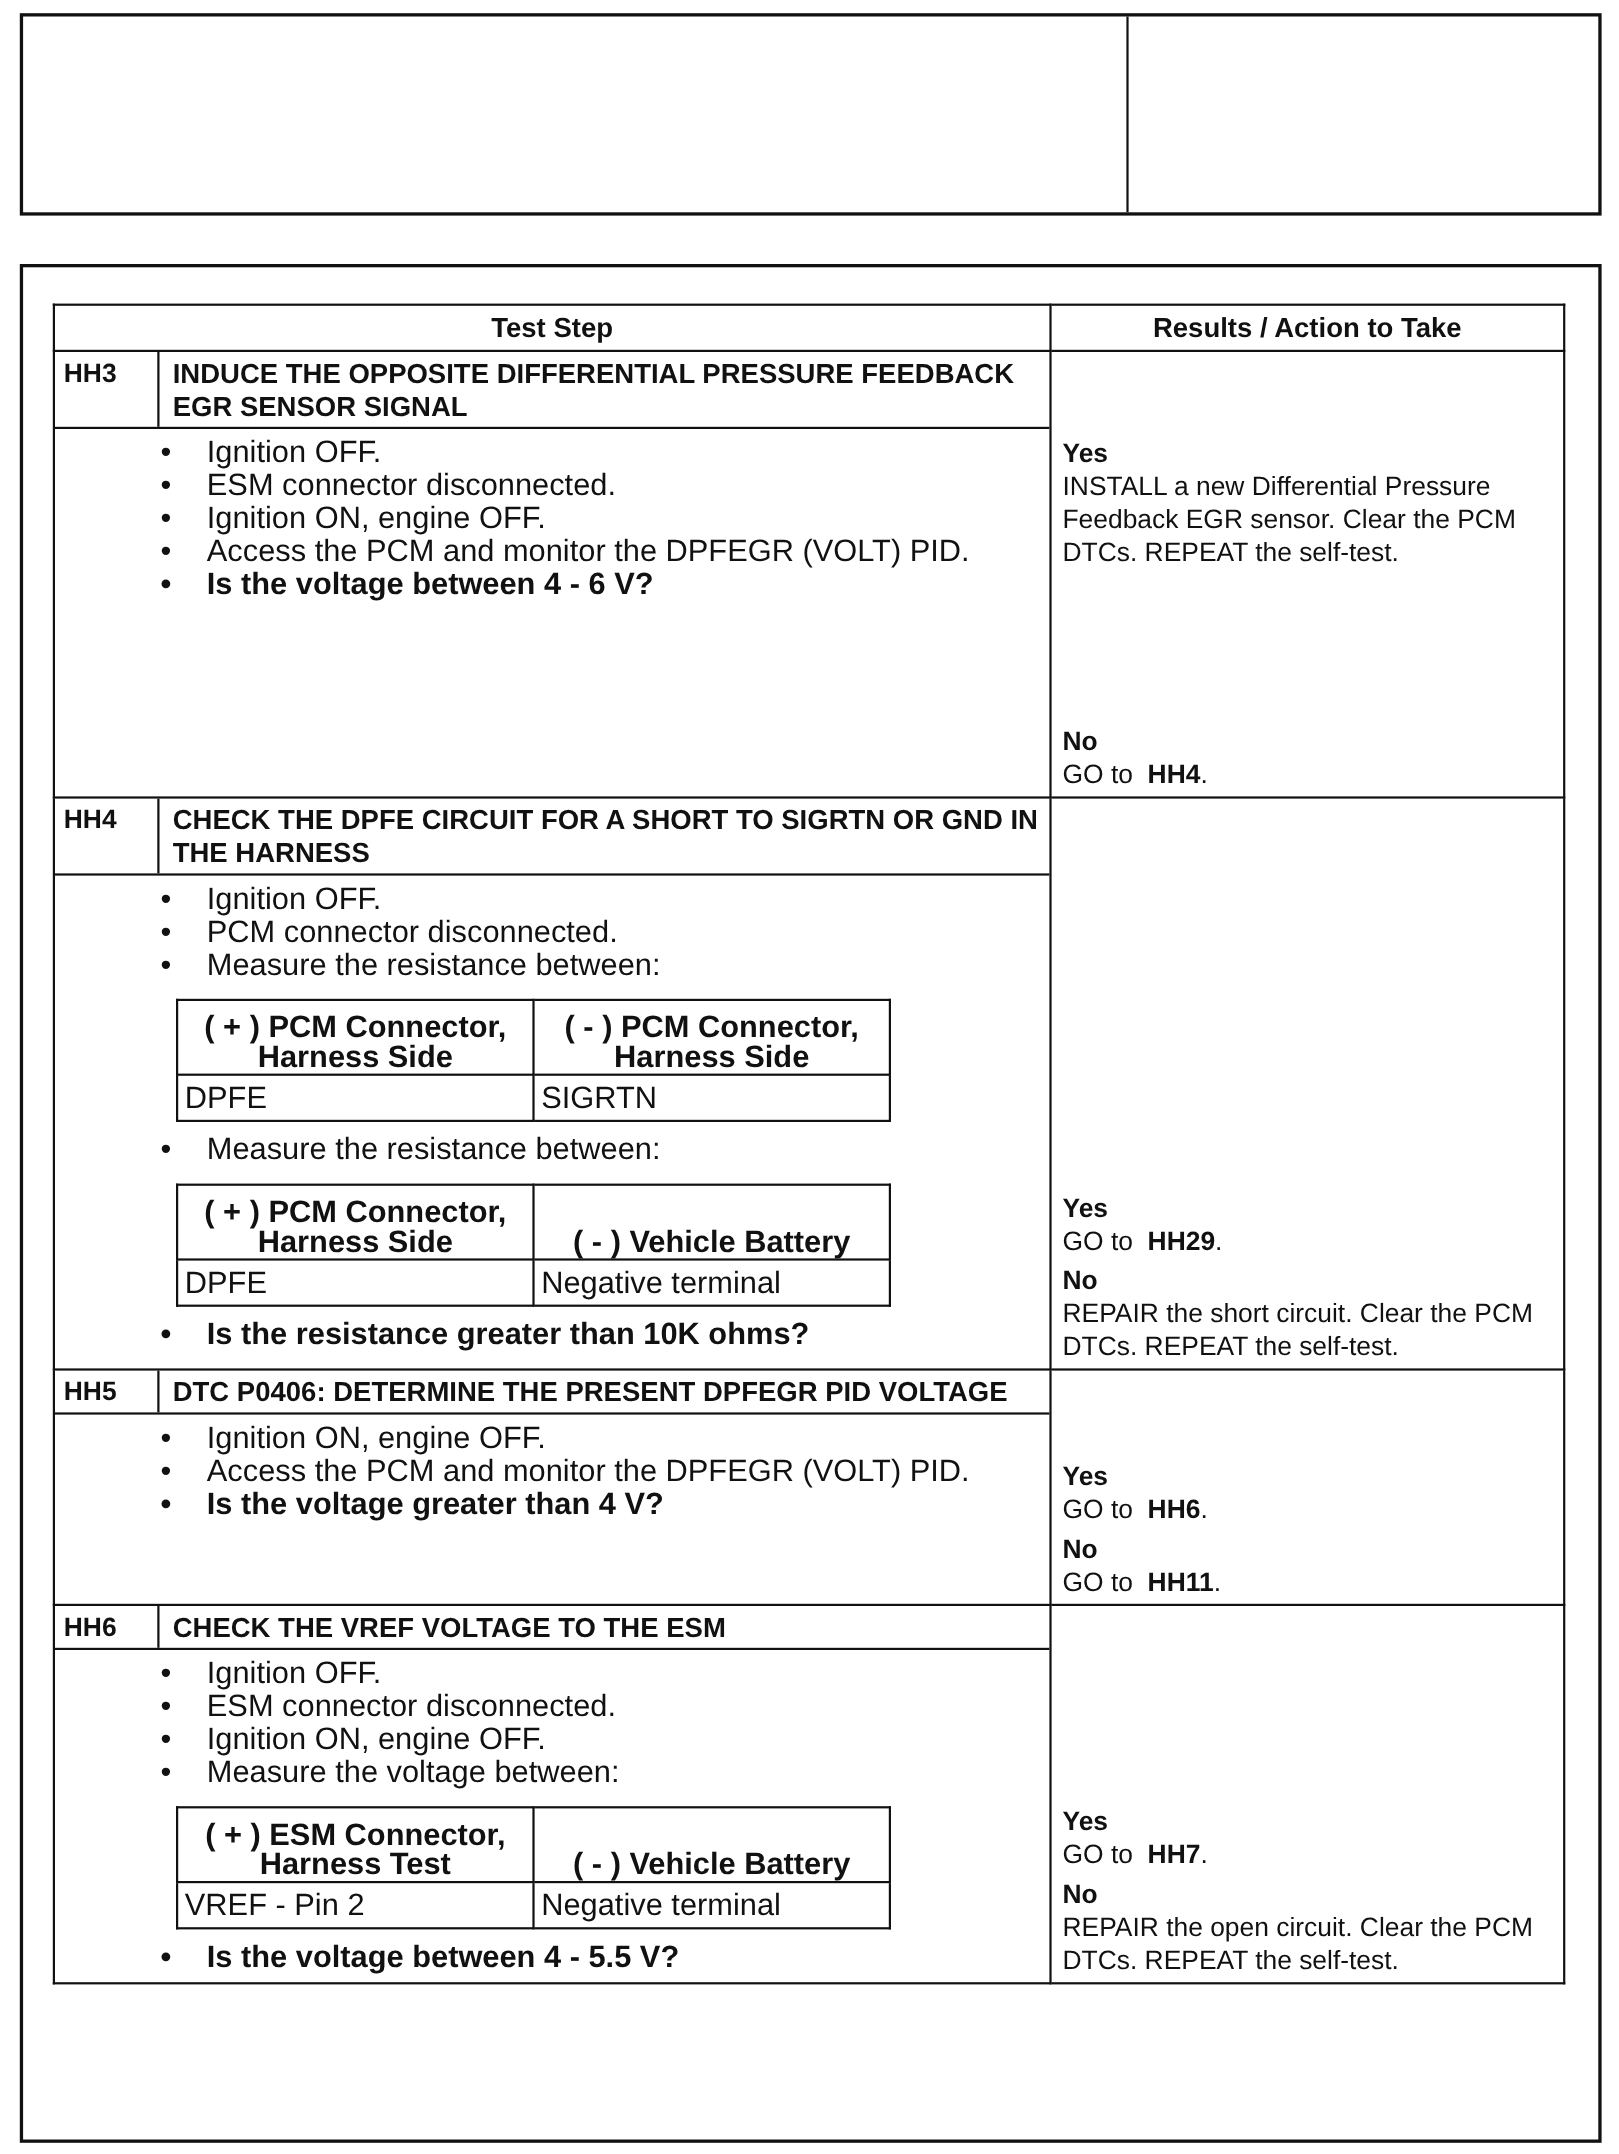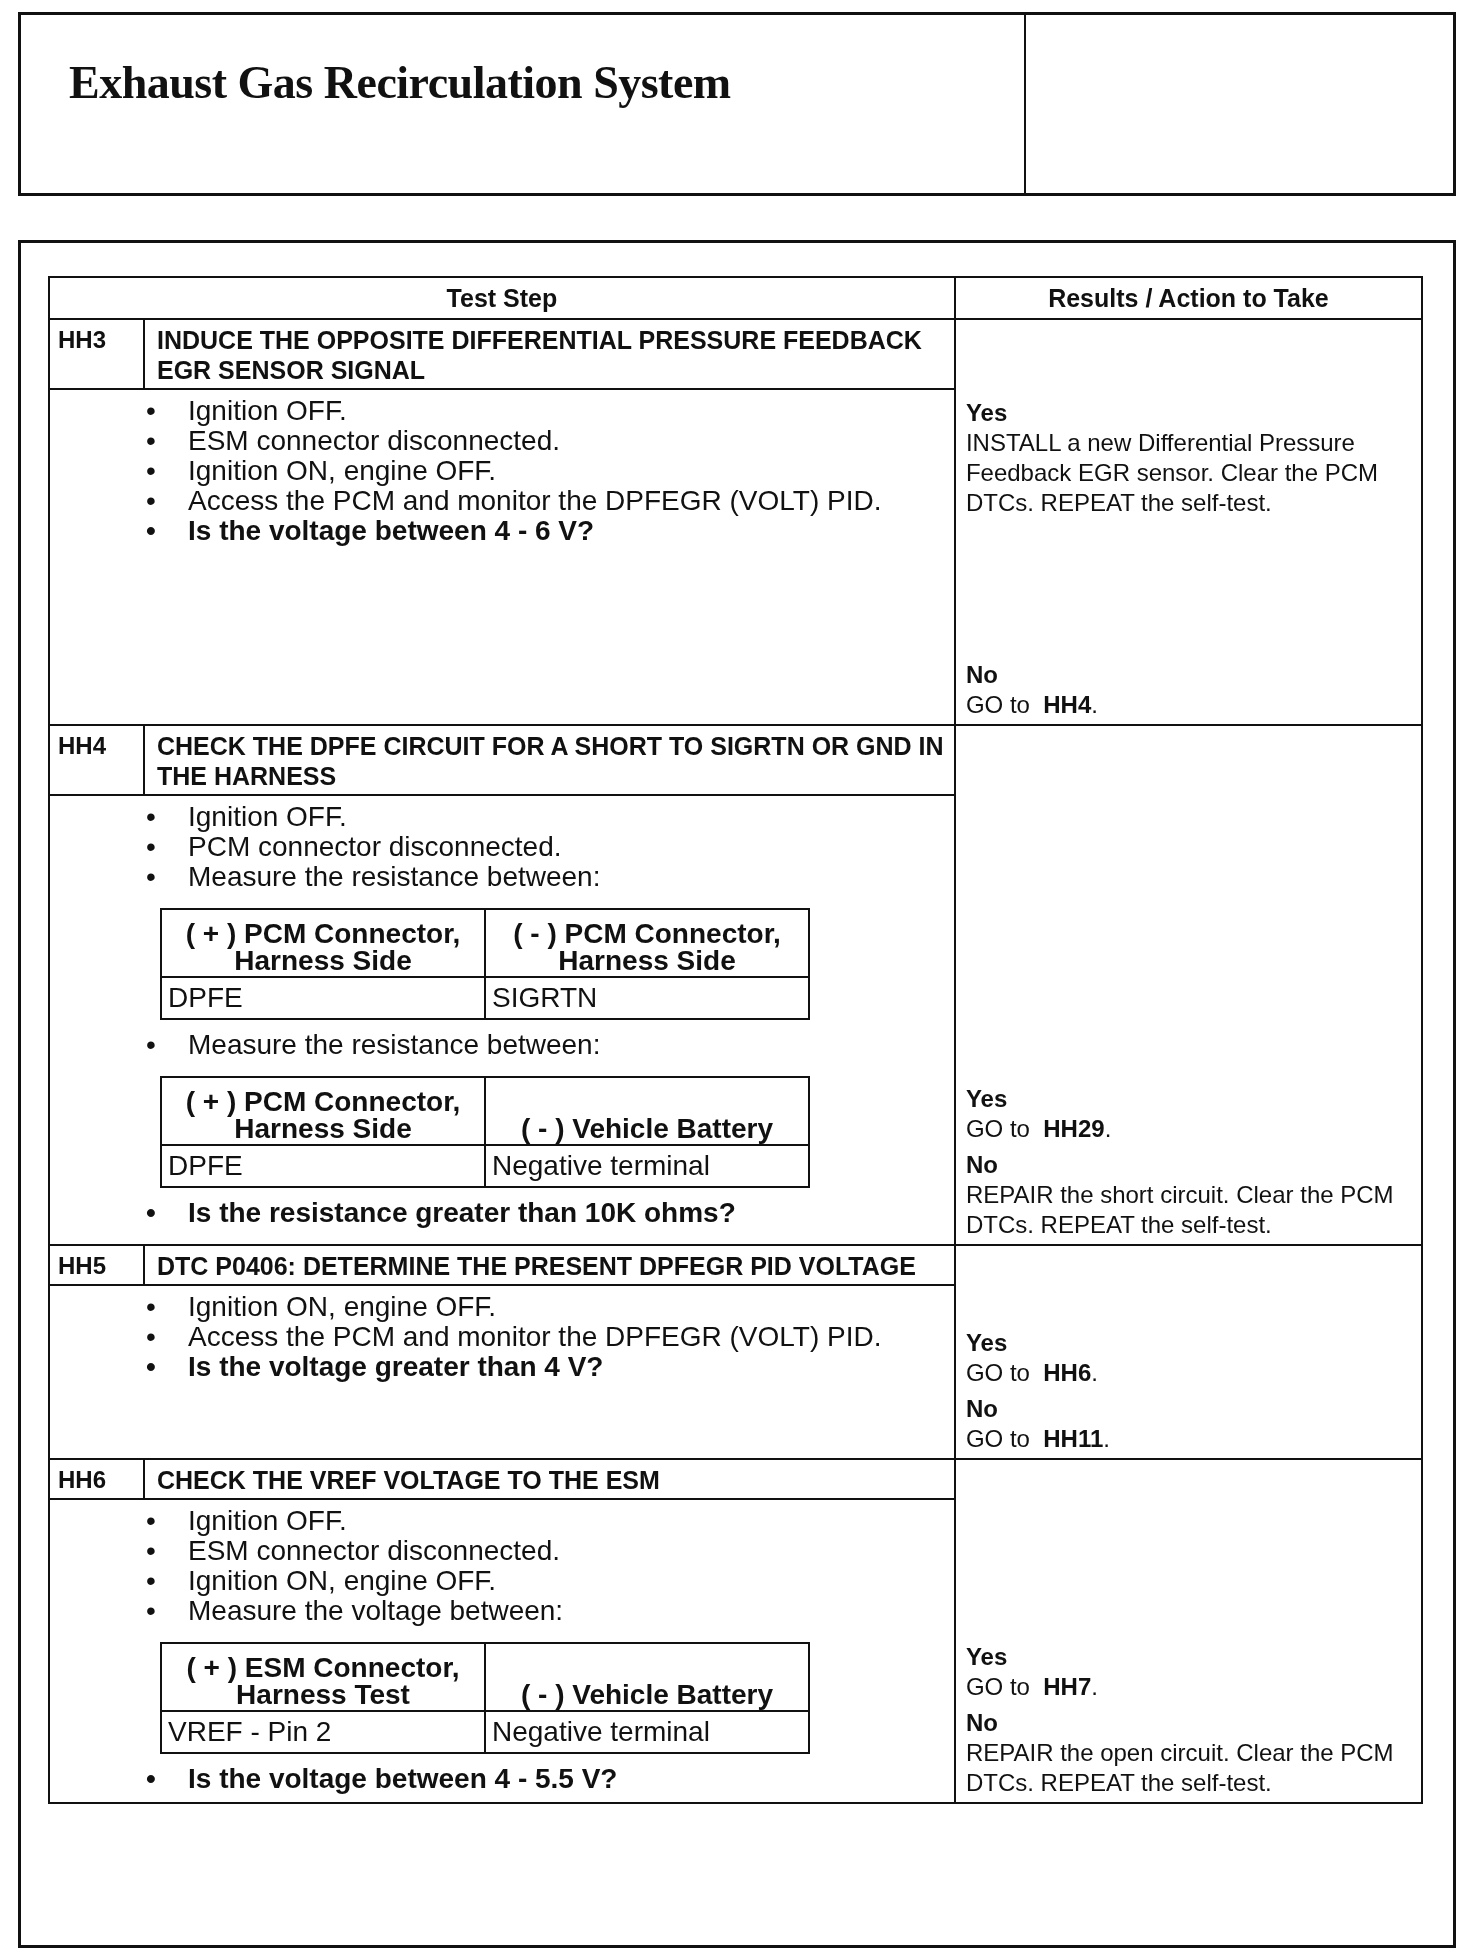--- a/index.html
+++ b/index.html
@@ -29,21 +29,20 @@
   .rescell { padding:0 8px 4px 10px !important; font-size:24px; line-height:30px; position:relative; }
   .res-lbl { font-weight:bold; }
   .res-block { position:absolute; left:10px; right:8px; }
   .goto b { font-weight:bold; }
 </style>
 </head>
 <body>
 
 <div class="hdr">
   <div class="hdr-title">
-    <div>Exhaust Gas Recirculation System</div>
   </div>
   <div class="hdr-div"></div>
 </div>
 
 <div class="frame"></div>
 
 <table class="main">
   <colgroup>
       <col style="width:907px">
       <col style="width:468px">

